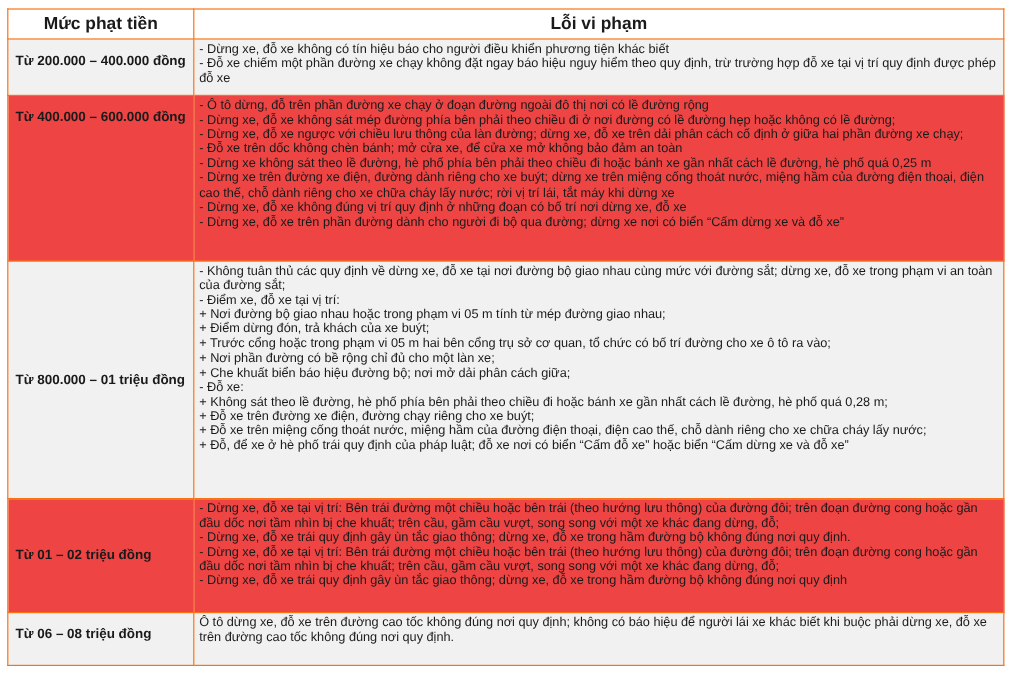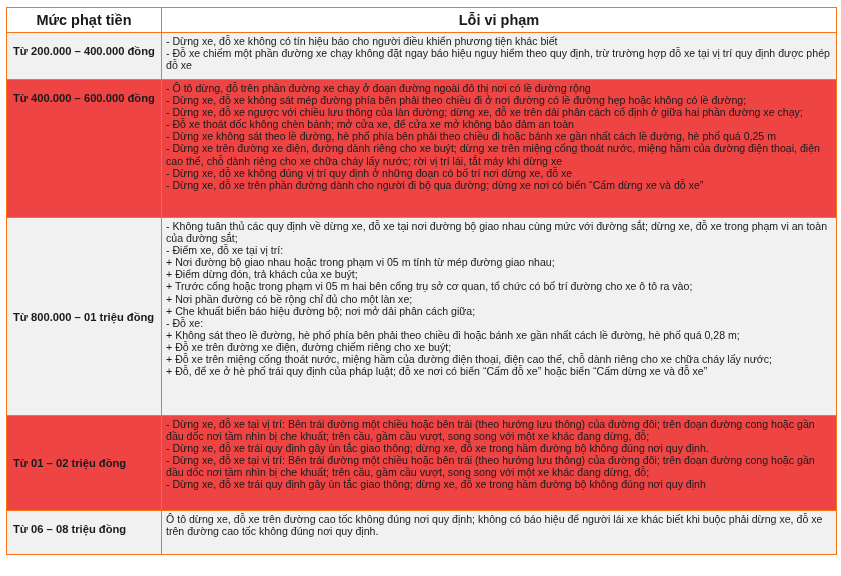--- a/index.html
+++ b/index.html
@@ -39,40 +39,40 @@
         <div>- Dừng xe, đỗ xe không có tín hiệu báo cho người điều khiển phương tiện khác biết</div>
         <div>- Đỗ xe chiếm một phần đường xe chạy không đặt ngay báo hiệu nguy hiểm theo quy định, trừ trường hợp đỗ xe tại vị trí quy định được phép đỗ xe</div>
       </td>
     </tr>
     <tr class="white" style="height:138px">
       <td class="amount top">Từ 400.000 – 600.000 đồng</td>
       <td class="desc">
         <div>- Ô tô dừng, đỗ trên phần đường xe chạy ở đoạn đường ngoài đô thị nơi có lề đường rộng</div>
         <div>- Dừng xe, đỗ xe không sát mép đường phía bên phải theo chiều đi ở nơi đường có lề đường hẹp hoặc không có lề đường;</div>
         <div>- Dừng xe, đỗ xe ngược với chiều lưu thông của làn đường; dừng xe, đỗ xe trên dải phân cách cố định ở giữa hai phần đường xe chạy;</div>
-        <div>- Đỗ xe thoát dốc không chèn bánh; mở cửa xe, để cửa xe mở không bảo đảm an toàn</div>
+        <div>- Đỗ xe trên dốc không chèn bánh; mở cửa xe, để cửa xe mở không bảo đảm an toàn</div>
         <div>- Dừng xe không sát theo lề đường, hè phố phía bên phải theo chiều đi hoặc bánh xe gần nhất cách lề đường, hè phố quá 0,25 m</div>
         <div>- Dừng xe trên đường xe điện, đường dành riêng cho xe buýt; dừng xe trên miệng cống thoát nước, miệng hầm của đường điện thoại, điện cao thế, chỗ dành riêng cho xe chữa cháy lấy nước; rời vị trí lái, tắt máy khi dừng xe</div>
         <div>- Dừng xe, đỗ xe không đúng vị trí quy định ở những đoạn có bố trí nơi dừng xe, đỗ xe</div>
         <div>- Dừng xe, đỗ xe trên phần đường dành cho người đi bộ qua đường; dừng xe nơi có biển “Cấm dừng xe và đỗ xe”</div>
       </td>
     </tr>
     <tr class="gray" style="height:198px">
       <td class="amount">Từ 800.000 – 01 triệu đồng</td>
       <td class="desc">
         <div>- Không tuân thủ các quy định về dừng xe, đỗ xe tại nơi đường bộ giao nhau cùng mức với đường sắt; dừng xe, đỗ xe trong phạm vi an toàn của đường sắt;</div>
         <div>- Điểm xe, đỗ xe tại vị trí:</div>
         <div>+ Nơi đường bộ giao nhau hoặc trong phạm vi 05 m tính từ mép đường giao nhau;</div>
         <div>+ Điểm dừng đón, trả khách của xe buýt;</div>
         <div>+ Trước cổng hoặc trong phạm vi 05 m hai bên cổng trụ sở cơ quan, tổ chức có bố trí đường cho xe ô tô ra vào;</div>
         <div>+ Nơi phần đường có bề rộng chỉ đủ cho một làn xe;</div>
         <div>+ Che khuất biển báo hiệu đường bộ; nơi mở dải phân cách giữa;</div>
         <div>- Đỗ xe:</div>
         <div>+ Không sát theo lề đường, hè phố phía bên phải theo chiều đi hoặc bánh xe gần nhất cách lề đường, hè phố quá 0,28 m;</div>
-        <div>+ Đỗ xe trên đường xe điện, đường chiếm riêng cho xe buýt;</div>
+        <div>+ Đỗ xe trên đường xe điện, đường chạy riêng cho xe buýt;</div>
         <div>+ Đỗ xe trên miệng cống thoát nước, miệng hầm của đường điện thoại, điện cao thế, chỗ dành riêng cho xe chữa cháy lấy nước;</div>
         <div>+ Đỗ, để xe ở hè phố trái quy định của pháp luật; đỗ xe nơi có biển “Cấm đỗ xe” hoặc biển “Cấm dừng xe và đỗ xe”</div>
       </td>
     </tr>
     <tr class="white" style="height:95px">
       <td class="amount">Từ 01 – 02 triệu đồng</td>
       <td class="desc">
         <div>- Dừng xe, đỗ xe tại vị trí: Bên trái đường một chiều hoặc bên trái (theo hướng lưu thông) của đường đôi; trên đoạn đường cong hoặc gần đầu dốc nơi tầm nhìn bị che khuất; trên cầu, gầm cầu vượt, song song với một xe khác đang dừng, đỗ;</div>
         <div>- Dừng xe, đỗ xe trái quy định gây ùn tắc giao thông; dừng xe, đỗ xe trong hầm đường bộ không đúng nơi quy định.</div>
         <div>- Dừng xe, đỗ xe tại vị trí: Bên trái đường một chiều hoặc bên trái (theo hướng lưu thông) của đường đôi; trên đoạn đường cong hoặc gần đầu dốc nơi tầm nhìn bị che khuất; trên cầu, gầm cầu vượt, song song với một xe khác đang dừng, đỗ;</div>

